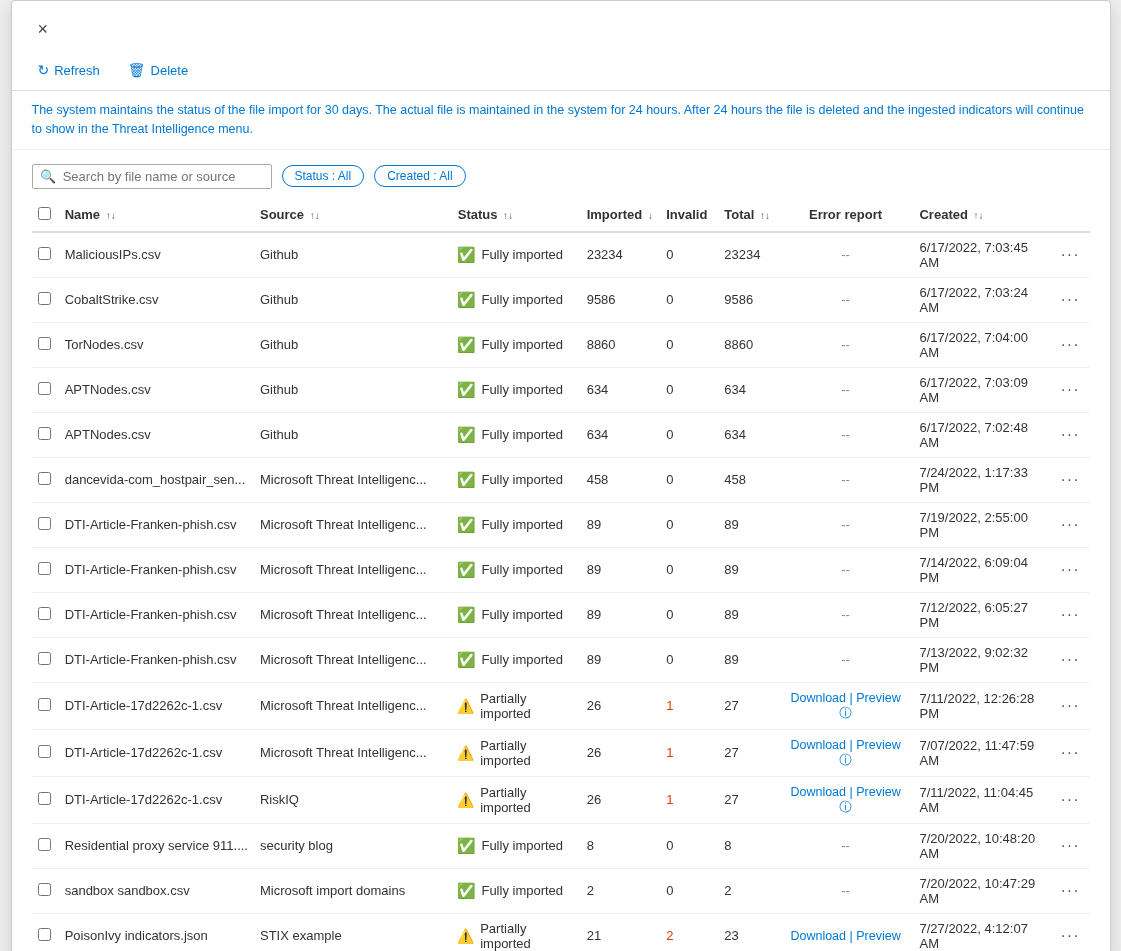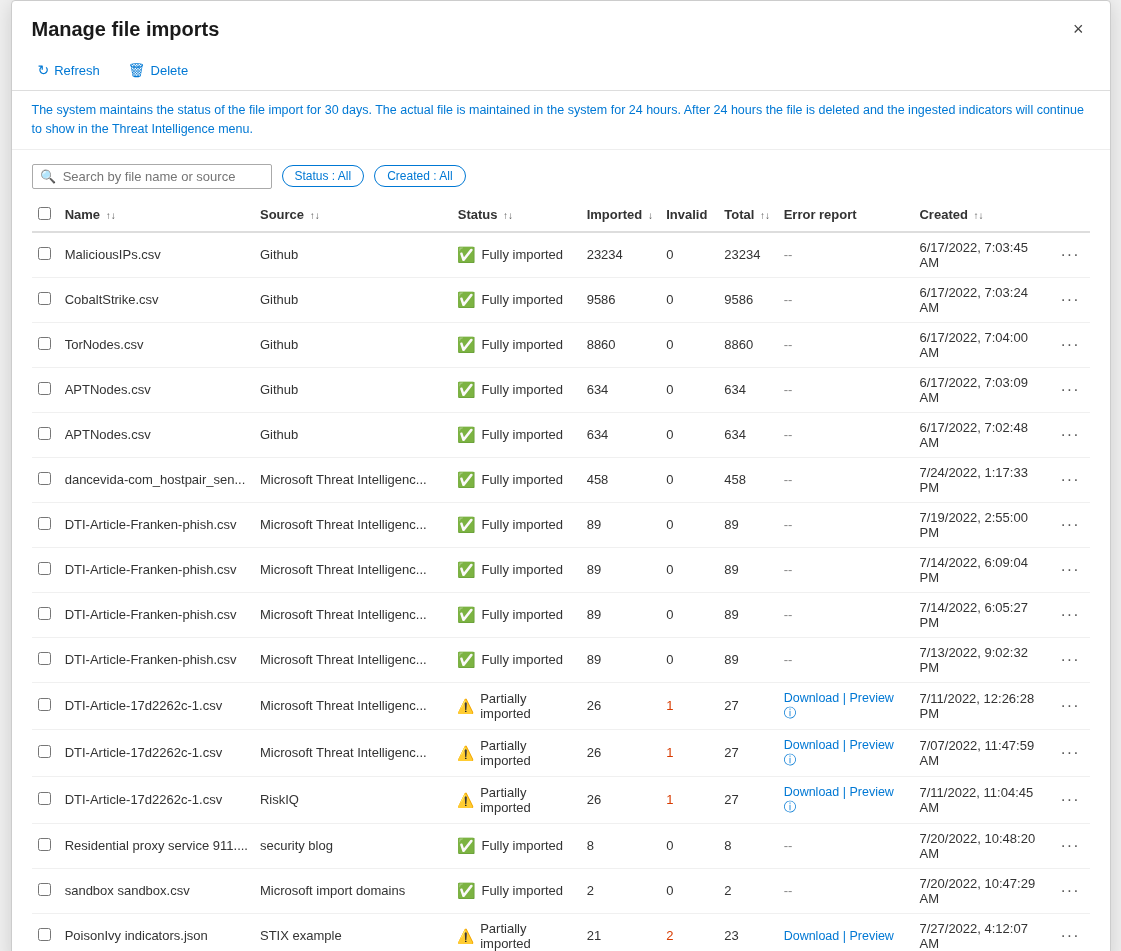--- a/index.html
+++ b/index.html
@@ -131,21 +131,21 @@
       color: #333;
       vertical-align: middle;
     }
     .col-checkbox { width: 28px; }
     .col-name { width: 195px; }
     .col-source { width: 205px; margin-left: 19px; }
     .col-status { width: 145px; }
     .col-imported { width: 80px; }
     .col-invalid { width: 60px; }
     .col-total { width: 60px; }
-    .col-error { width: 155px; }
+    .col-error { width: 155px; text-align: center; }
     .col-created { width: 160px; }
     .col-actions { width: 36px; }
     .sort-icon { color: #555; font-size: 10px; margin-left: 2px; }
     .status-cell {
       display: flex;
       align-items: center;
       gap: 5px;
     }
     .status-icon-full { color: #107c10; font-size: 15px; }
     .status-icon-partial { color: #d83b01; font-size: 14px; }
@@ -171,21 +171,20 @@
       padding: 2px 4px;
       letter-spacing: 1px;
     }
   </style>
 </head>
 <body>
 
 <div class="dialog">
 
   <div class="dialog-header">
-    <span class="dialog-title">Manage file imports</span>
     <button class="close-btn">×</button>
   </div>
 
   <div class="toolbar">
     <button class="toolbar-btn">
       <span class="icon">↻</span>
       <span>Refresh</span>
     </button>
     <button class="toolbar-btn">
       <span class="icon">🗑</span>
@@ -477,21 +476,21 @@
 
         <span>Fully imported</span>
       </div>
     </td>
     <td class="col-imported">89</td>
     <td class="col-invalid" style="">0</td>
     <td class="col-total">89</td>
     <td class="col-error">
       <span class="dash">--</span>
     </td>
-    <td class="col-created">7/14/2022, 6:05:27 PM</td>
+    <td class="col-created">7/12/2022, 6:05:27 PM</td>
     <td class="col-actions">
       <button class="dots-btn">···</button>
     </td>
   </tr>
           <tr>
     <td class="col-checkbox">
       <input type="checkbox" style="">
     </td>
     <td class="col-name">
       <span class="truncate" title="DTI-Article-Franken-phish.csv">DTI-Article-Franken-phish.csv</span>

